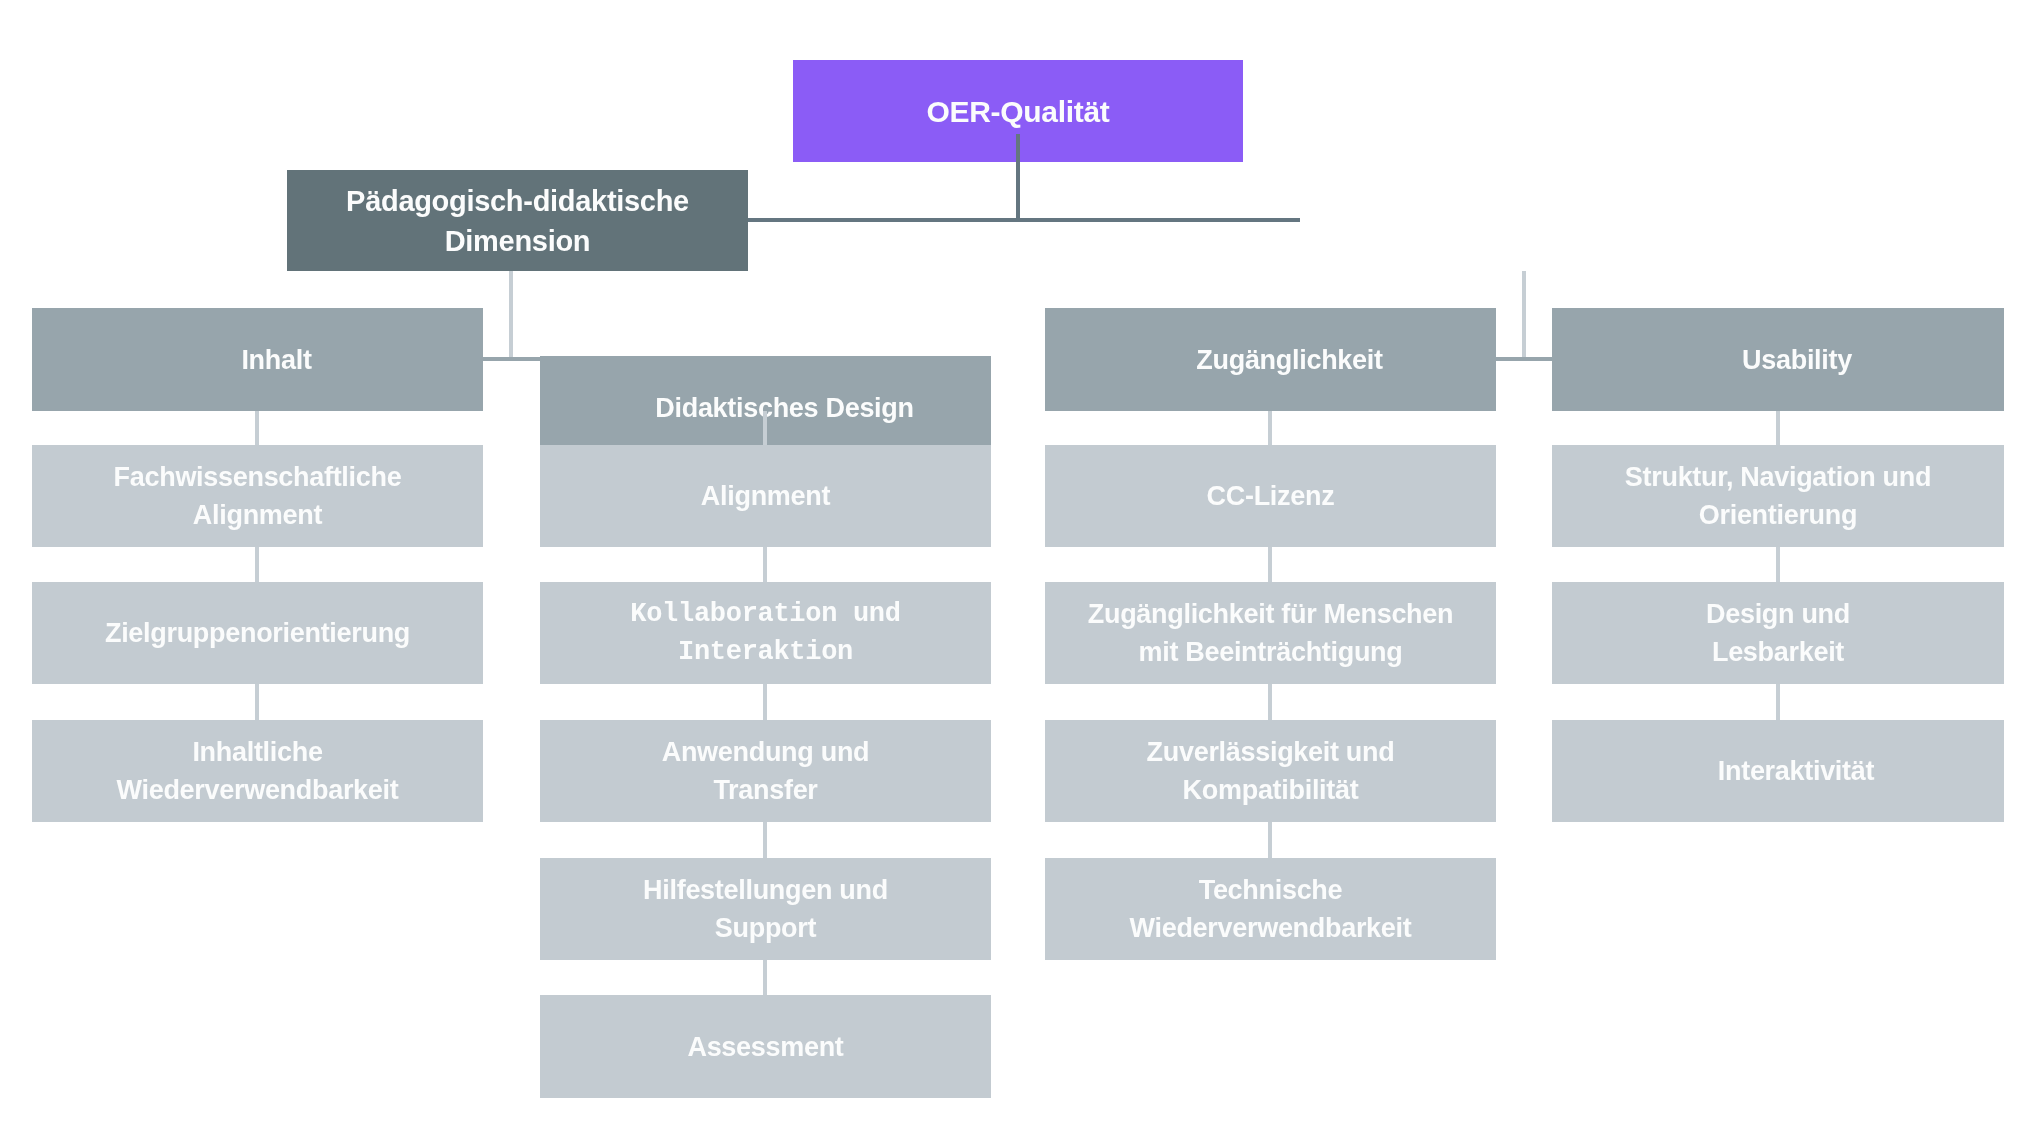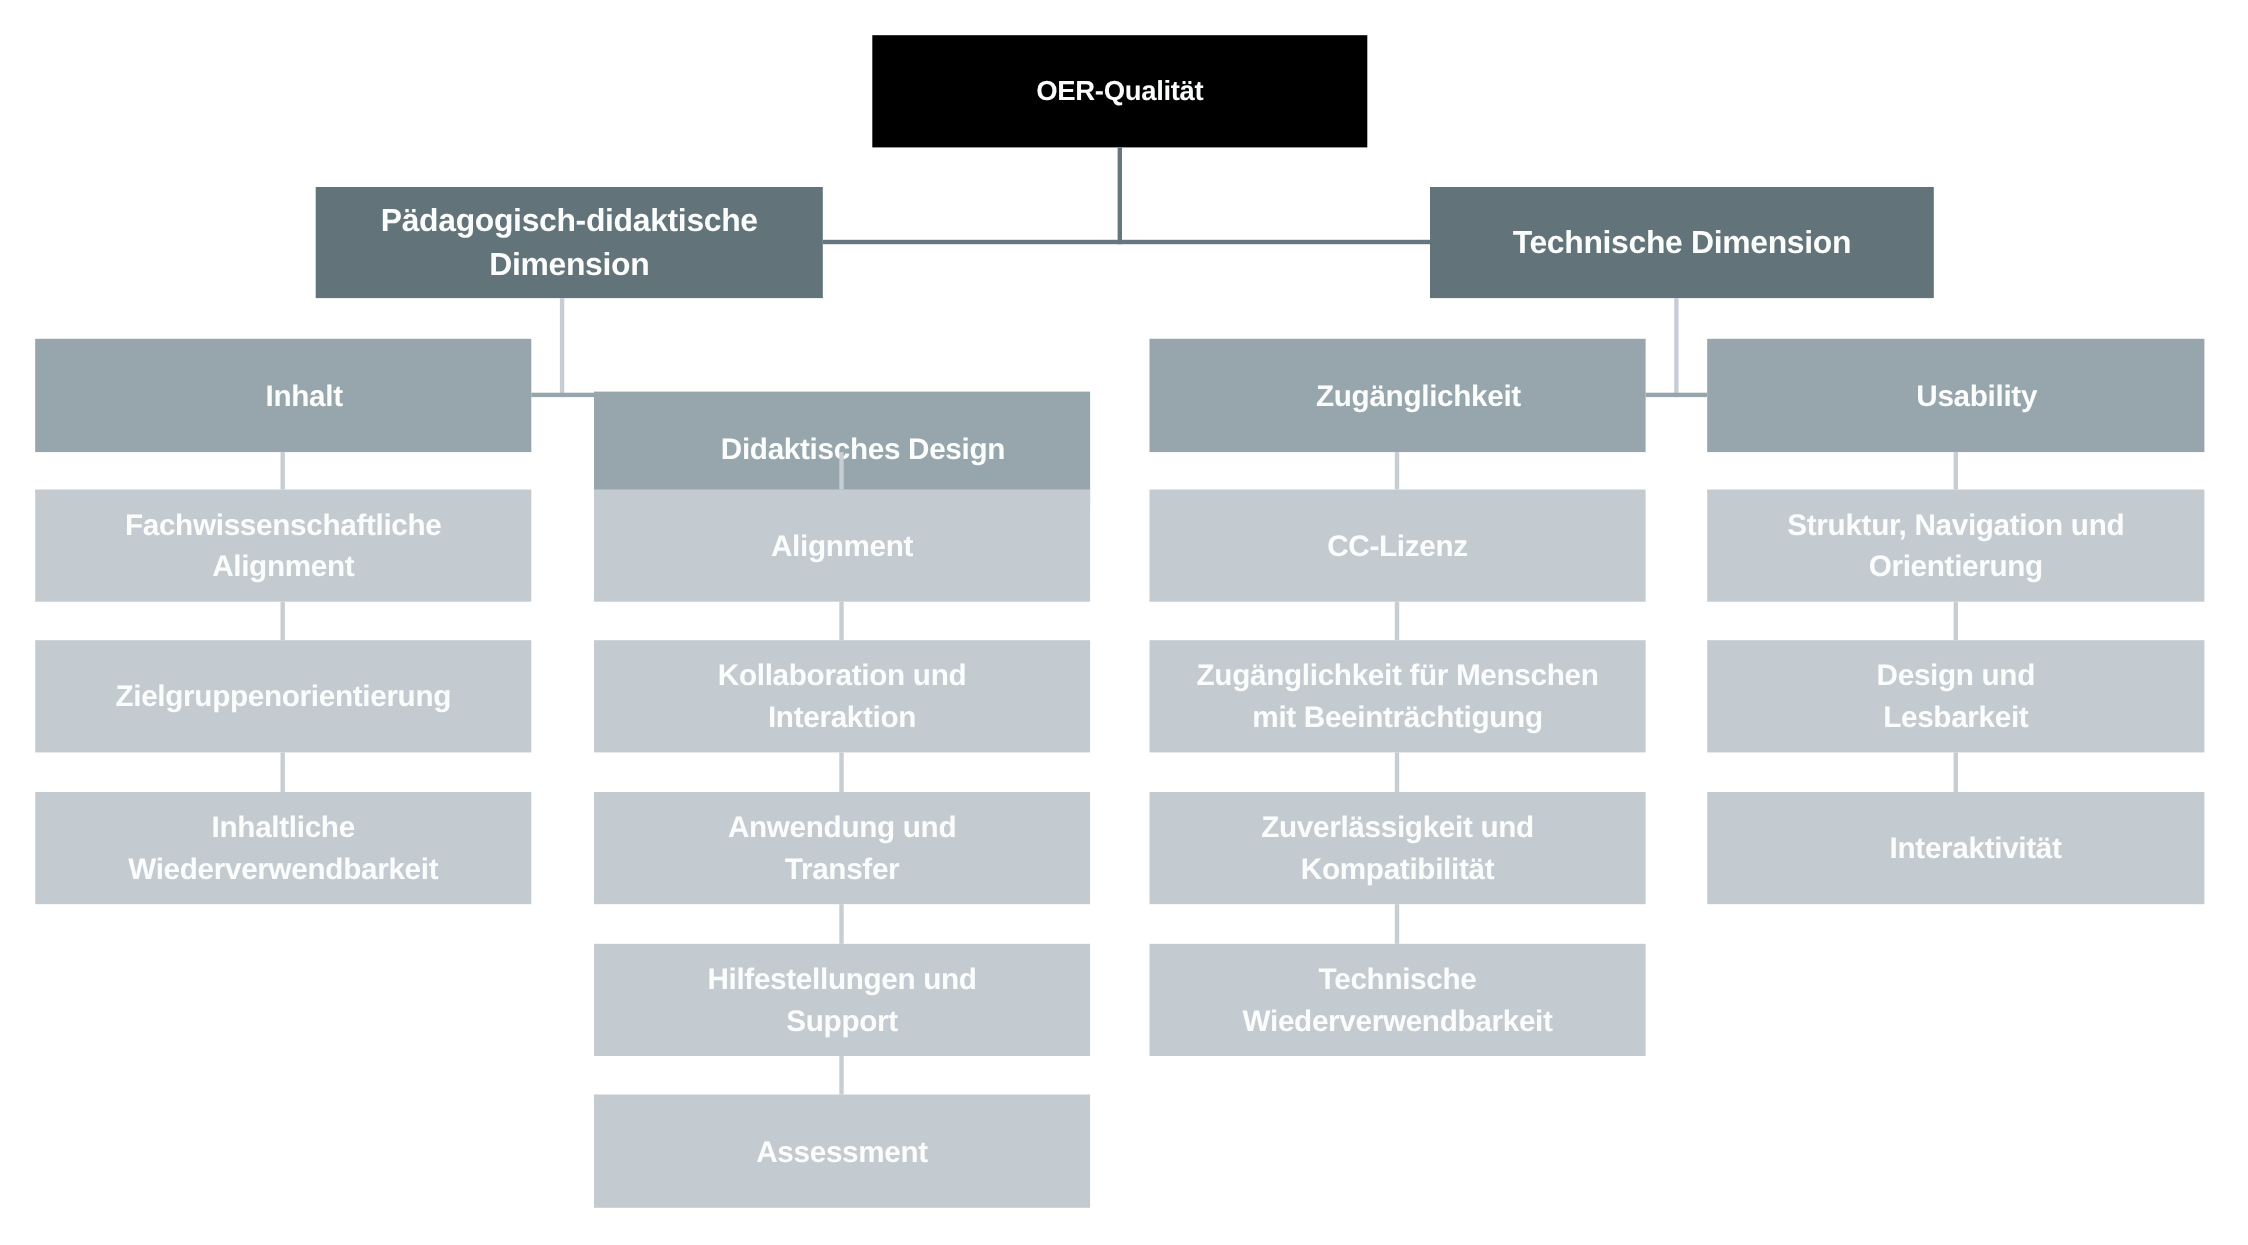--- a/index.html
+++ b/index.html
@@ -21,24 +21,25 @@
     align-items: center;
     justify-content: center;
     text-align: center;
     color: #fbfcfc;
     font-weight: bold;
     white-space: pre-line;
     box-sizing: border-box;
     padding: 0 10px;
   }
   .lvl1 {
-    background: #000000;
-    font-size: 25px;
+    background: #8b5cf6;
+    font-size: 30px;
     line-height: 39px;
     letter-spacing: -0.3px;
+    margin-top: 28px;
   }
   .lvl2 {
     background: #627379;
     font-size: 29px;
     line-height: 40px;
     letter-spacing: -0.3px;
   }
   .lvl3 {
     background: #97a5ac;
     font-size: 27px;
@@ -64,42 +65,41 @@
 
 <div class="canvas">
 
   <div class="box lvl1" style="left:793px; top:32px; width:450px; height:102px;">OER-Qualität</div>
 
   <div class="line line-dark" style="left:1016px; top:134px; width:4px; height:88px;"></div>
   <div class="line line-dark" style="left:748px; top:218px; width:552px; height:4px;"></div>
 
   <div class="box lvl2" style="left:287px; top:170px; width:461px; height:101px;">Pädagogisch-didaktische
 Dimension</div>
-  <div class="box lvl2" style="left:1300px; top:170px; width:458px; height:101px;">Technische Dimension</div>
 
   <div class="line line-light" style="left:509px; top:271px; width:4px; height:90px;"></div>
   <div class="line line-stub" style="left:483px; top:357px; width:57px; height:4px;"></div>
   <div class="line line-light" style="left:1522px; top:271px; width:4px; height:90px;"></div>
   <div class="line line-stub" style="left:1496px; top:357px; width:56px; height:4px;"></div>
 
   <div class="box lvl3" style="left:32px; top:308px; width:451px; height:103px;">Inhalt</div>
   <div class="line line-light" style="left:255px; top:411px; width:4px; height:34px;"></div>
   <div class="box item" style="left:32px; top:445px; width:451px; height:102px;">Fachwissenschaftliche
 Alignment</div>
   <div class="line line-light" style="left:255px; top:547px; width:4px; height:35px;"></div>
   <div class="box item" style="left:32px; top:582px; width:451px; height:102px;">Zielgruppenorientierung</div>
   <div class="line line-light" style="left:255px; top:684px; width:4px; height:36px;"></div>
   <div class="box item" style="left:32px; top:720px; width:451px; height:102px;">Inhaltliche
 Wiederverwendbarkeit</div>
 
   <div class="box lvl3" style="left:540px; top:308px; width:451px; height:103px;margin-top:48px;">Didaktisches Design</div>
   <div class="line line-light" style="left:763px; top:411px; width:4px; height:34px;"></div>
   <div class="box item" style="left:540px; top:445px; width:451px; height:102px;">Alignment</div>
   <div class="line line-light" style="left:763px; top:547px; width:4px; height:35px;"></div>
-  <div class="box item" style="left:540px; top:582px; width:451px; height:102px;">Kollaboration und
+  <div class="box item" style="left:540px; top:582px; width:451px; height:102px;font-family:Liberation Mono, monospace;">Kollaboration und
 Interaktion</div>
   <div class="line line-light" style="left:763px; top:684px; width:4px; height:36px;"></div>
   <div class="box item" style="left:540px; top:720px; width:451px; height:102px;">Anwendung und
 Transfer</div>
   <div class="line line-light" style="left:763px; top:822px; width:4px; height:36px;"></div>
   <div class="box item" style="left:540px; top:858px; width:451px; height:102px;">Hilfestellungen und
 Support</div>
   <div class="line line-light" style="left:763px; top:960px; width:4px; height:35px;"></div>
   <div class="box lvl3" style="left:1045px; top:308px; width:451px; height:103px;">Zugänglichkeit</div>
 

